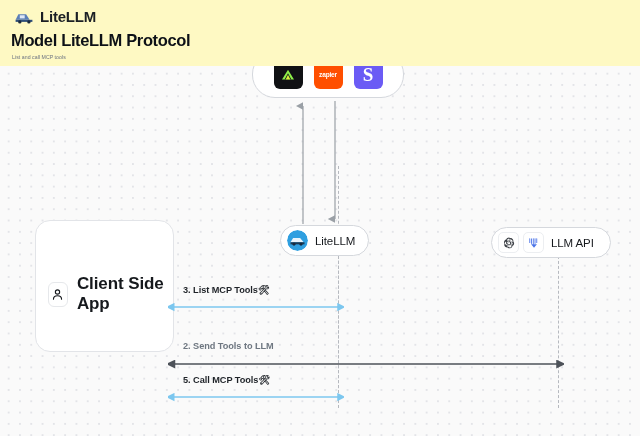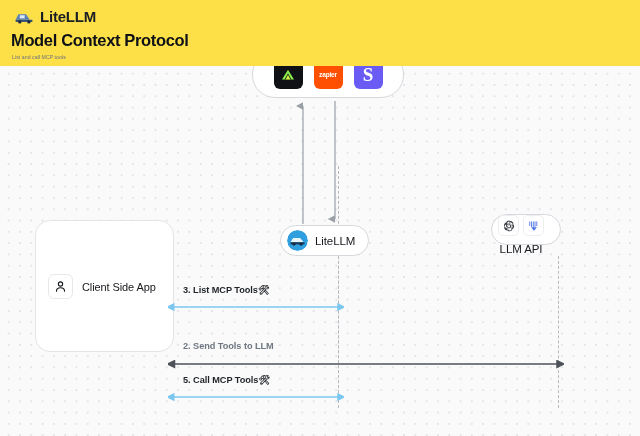--- a/index.html
+++ b/index.html
@@ -8,21 +8,21 @@
     width: 640px; height: 436px;
     overflow: hidden;
     background: #ffffff;
     font-family: "Liberation Sans", sans-serif;
   }
 
   #app {
     position: relative;
     width: 640px;
     height: 436px;
-    background: #fde047;
+    background: #fef9c3;
   }
 
   
   .brand {
     position: absolute;
     left: 14px; top: 8px;
     display: flex;
     align-items: center;
     gap: 6px;
   }
@@ -106,21 +106,21 @@
     background: #ffffff;
     border: 1.1px solid #d5d8dd;
     border-radius: 19px;
     display: flex;
     align-items: center;
     height: 31px;
     padding: 0 13px 0 6px;
     gap: 7px;
   }
   .node-litellm { left: 280px; top: 159px; }
-  .node-llmapi  { left: 491px; top: 148px; padding-right: 16px; flex-direction: column; }
+  .node-llmapi  { left: 491px; top: 161px; padding-right: 16px; }
   .node-text {
     font-size: 11.5px;
     color: #16191d;
     font-weight: 500;
     letter-spacing: -0.1px;
     white-space: nowrap;
   }
   .node-avatar {
     width: 21px; height: 21px;
     border-radius: 50%;
@@ -163,23 +163,23 @@
     gap: 9px;
   }
   .client-icon-box {
     width: 25px; height: 25px;
     border-radius: 6px;
     background: #ffffff;
     border: 1px solid #e6e8eb;
     display: flex; align-items: center; justify-content: center;
   }
   .client-label {
-    font-size: 11px;
+    font-size: 17px;
     color: #16191d;
-    font-weight: 400;
+    font-weight: 700;
     letter-spacing: -0.1px;
   }
 
   
   .msg { position: absolute; }
   .msg-label {
     position: absolute;
     font-size: 9.2px;
     font-weight: 600;
     letter-spacing: -0.05px;
@@ -208,21 +208,21 @@
         <path d="M2 14 L6 6 L17 6 L22 14 Z" fill="#5b7fb8"></path>
         <path d="M2 14 L26 14 L26 17 L2 17 Z" fill="#2f4f7a"></path>
         <rect x="8" y="7.5" width="7" height="4.5" fill="#dfe8f5"></rect>
         <circle cx="8" cy="17" r="2.4" fill="#1b2a3d"></circle>
         <circle cx="21" cy="17" r="2.4" fill="#1b2a3d"></circle>
       </svg>
     </span>
     <span class="brand-text">LiteLLM</span>
   </div>
 
-  <div class="page-title">Model Context Protocol</div>
+  <div class="page-title">Model LiteLLM Protocol</div>
   <div class="page-subtitle">List and call MCP tools</div>
 
   <div class="canvas">
 
     <div class="lifeline lifeline-litellm"></div>
     <div class="lifeline lifeline-litellm-b"></div>
     <div class="lifeline lifeline-llmapi"></div>
 
     <div class="mcp-box">
       <div class="tool-tile tile-linear">

